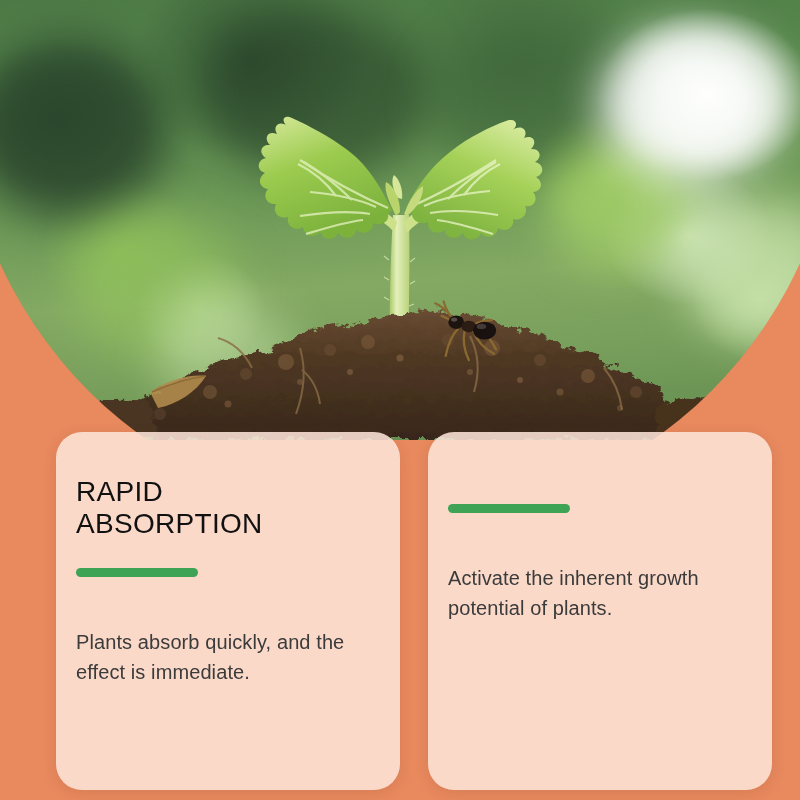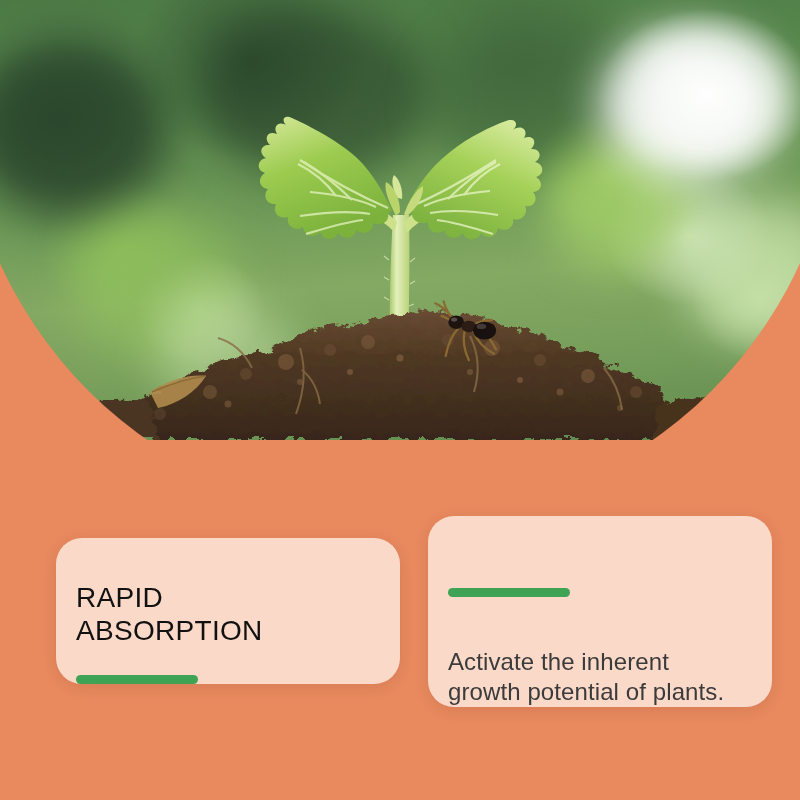--- a/index.html
+++ b/index.html
@@ -77,21 +77,20 @@
     pointer-events:none;
   }
 
   
   .cards {
     position:absolute;
     left:56px; top:432px;
     width:716px; height:358px;
     display:flex;
     gap:28px;
-    align-items:center;
   }
   .card {
     flex:1;
     background:rgba(252,228,216,0.88);
     border-radius:26px;
     padding:44px 24px 0 20px;
     box-shadow:0 3px 14px rgba(120,60,35,0.14);
     position:relative;
   }
   .card-title {
@@ -103,21 +102,21 @@
     white-space:pre-line;
   }
   .card-rule {
     margin-top:28px;
     width:122px; height:9px;
     border-radius:5px;
     background:#3FA355;
   }
   .card-body {
     margin-top:50px;
-    font-size:24px;
+    font-size:20px;
     line-height:30px;
     color:#3b3b3b;
     letter-spacing:.1px;
   }
 </style>
 </head>
 <body>
 
 <div id="poster">
 
@@ -329,20 +328,21 @@
 
   <div class="orange-left" style="left:0;"></div>
   <div class="orange-right" style="right:0;"></div>
 
   <div class="cards">
 
     <div class="card">
       <div class="card-title">RAPID
 ABSORPTION</div>
       <div class="card-rule"></div>
+      <div class="card-body">Plants absorb quickly, and the effect is immediate.</div>
     </div>
 
     <div class="card">
       <div class="card-rule"></div>
       <div class="card-body">Activate the inherent growth potential of plants.</div>
     </div>
 
   </div>
 
 </div>

